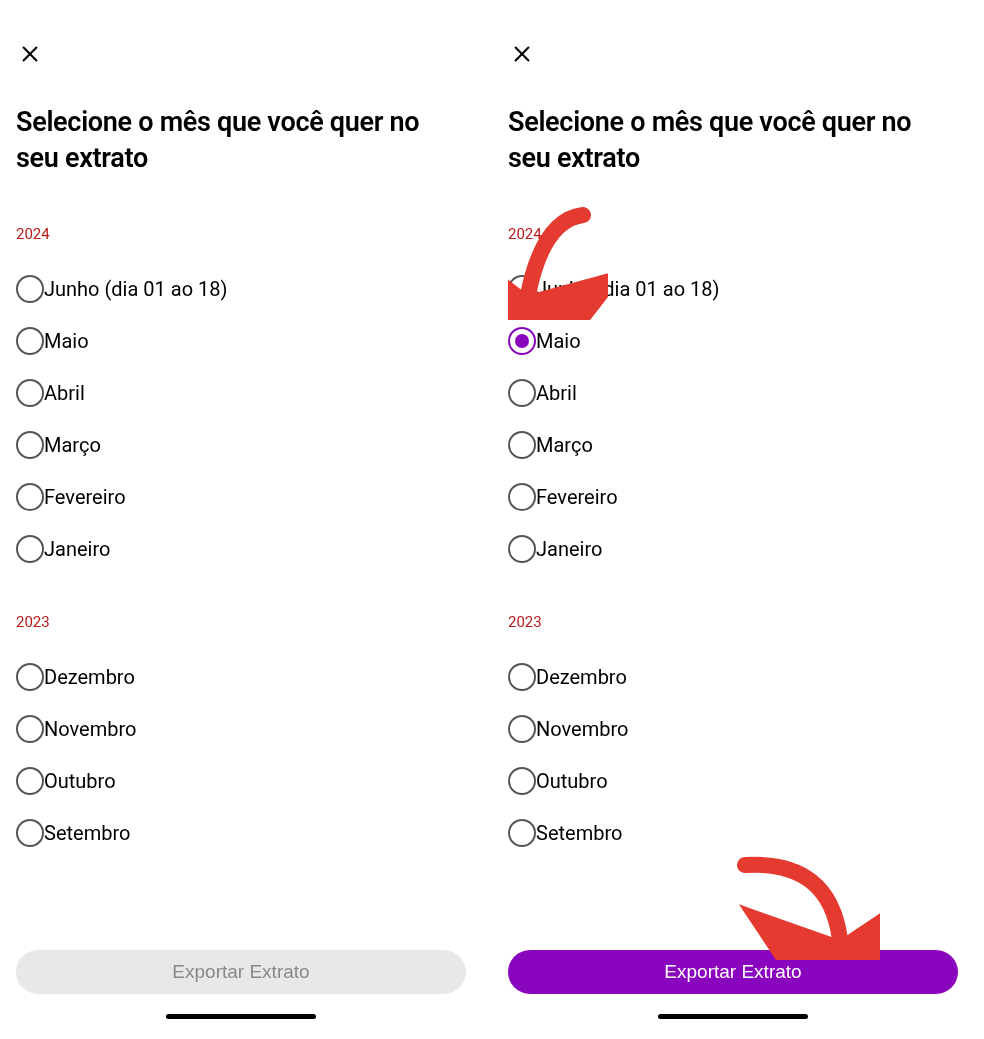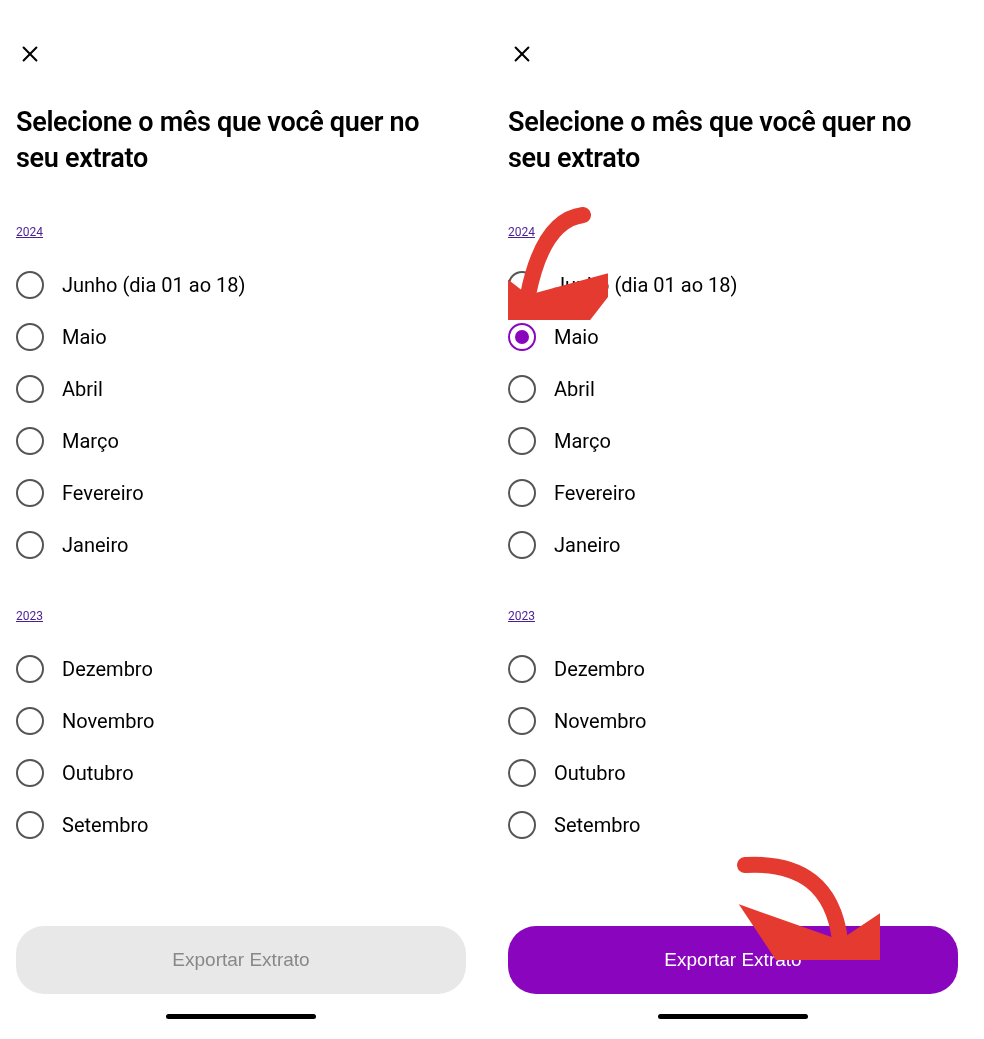--- a/index.html
+++ b/index.html
@@ -38,36 +38,34 @@
     }
     .heading {
       font-size: 27px;
       font-weight: 600;
       line-height: 1.35;
       color: #000;
       margin-bottom: 40px;
       letter-spacing: -0.3px;
     }
     .year-label {
-      font-size: 12px;
-      color: #4c1d95;
+      font-size: 15px;
+      color: #b91c1c;
       margin-bottom: 20px;
       margin-top: 8px;
-      text-decoration: underline;
     }
     .radio-list {
       display: flex;
       flex-direction: column;
     }
     .radio-item {
       display: flex;
       align-items: center;
       padding: 12px 0;
       cursor: pointer;
-      gap: 18px;
     }
     .radio-circle {
       width: 28px;
       height: 28px;
       border-radius: 50%;
       border: 2.5px solid #555;
       flex-shrink: 0;
       display: flex;
       align-items: center;
       justify-content: center;
@@ -84,21 +82,21 @@
     .radio-label {
       font-size: 20px;
       color: #000;
     }
     .section-gap {
       height: 30px;
     }
     .export-btn {
       margin-top: auto;
       width: 100%;
-      height: 68px;
+      height: 44px;
       border-radius: 28px;
       border: none;
       font-size: 19px;
       font-weight: 500;
       cursor: pointer;
       margin-bottom: 20px;
     }
     .export-btn.disabled {
       background: #e8e8e8;
       color: #888;

